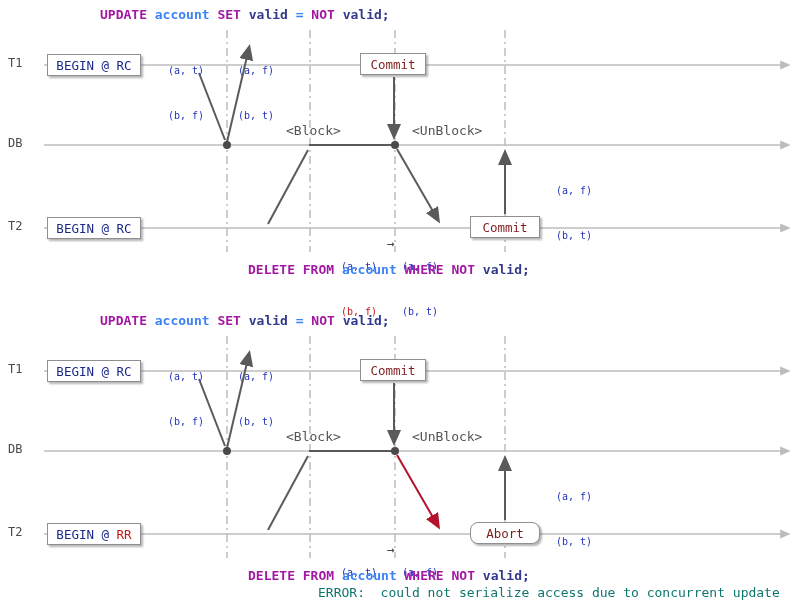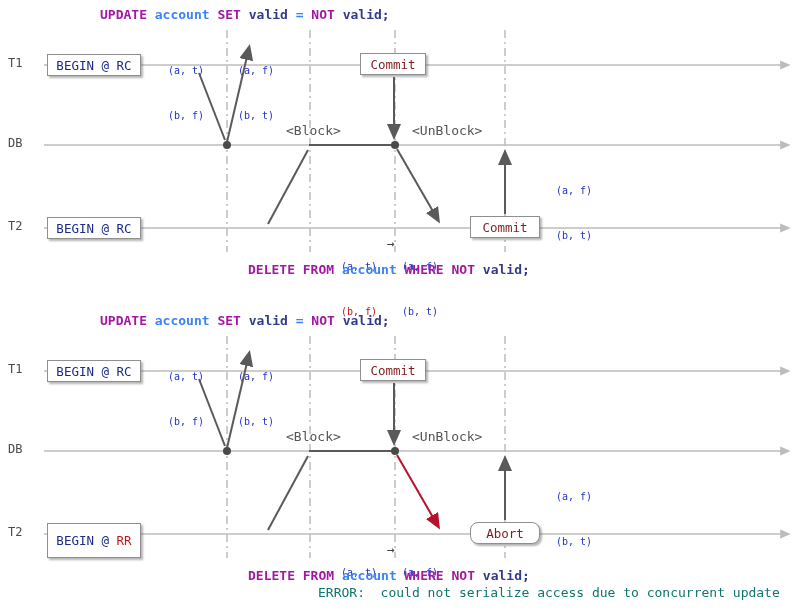--- a/index.html
+++ b/index.html
@@ -173,21 +173,21 @@
     <div>(b, t)</div>
   </div>
 
   <div class="box action" style="left:360px; top:359px; width:66px; height:22px;">
       <span class="box-text">Commit</span>
     </div>
 
   <div class="abs block-lbl" style="left:286px; top:429px;">&lt;Block&gt;</div>
   <div class="abs block-lbl" style="left:412px; top:429px;">&lt;UnBlock&gt;</div>
 
-  <div class="box begin" style="left:47px; top:523px; width:94px; height:35px;">
+  <div class="box begin" style="left:47px; top:523px; width:94px; height:22px;">
       <span class="box-text"><span>BEGIN @ </span><span class="mode-red">RR</span></span>
     </div>
 
   <div class="abs tuple" style="left:341px; top:535px;">
     <div>(a, t)</div>
     <div class="red">(b, f)</div>
   </div>
   <div class="abs arrow-glyph" style="left:387px; top:542px;">→</div>
   <div class="abs tuple" style="left:402px; top:535px;">
     <div>(a, f)</div>

